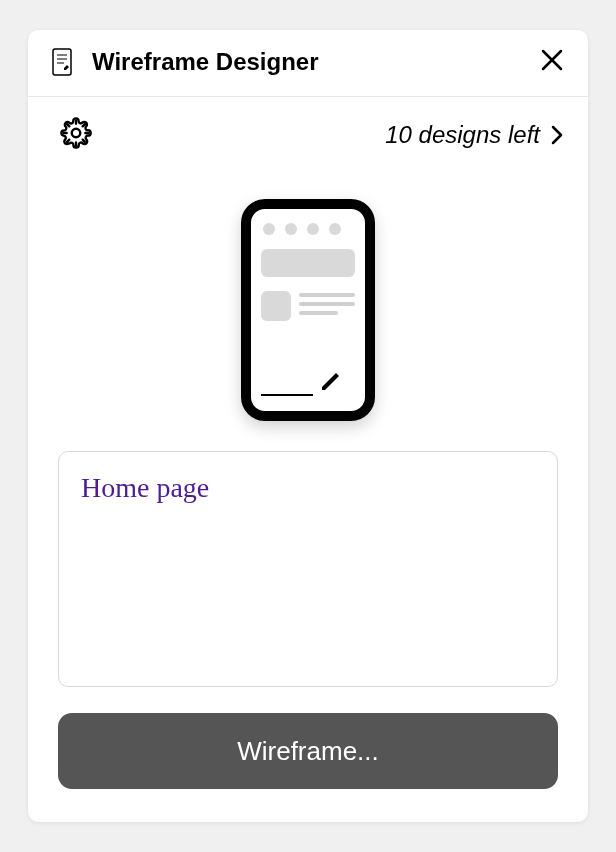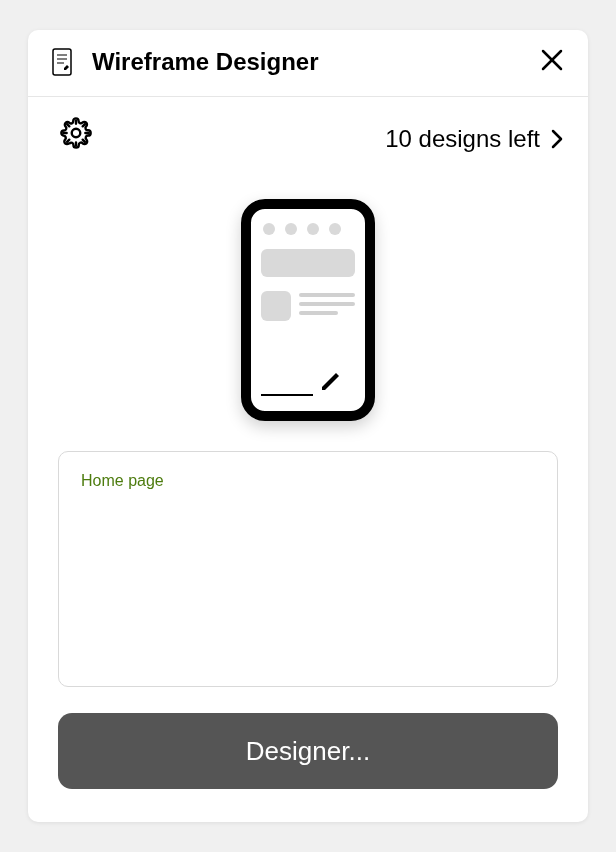--- a/index.html
+++ b/index.html
@@ -43,22 +43,23 @@
       flex: 1;
     }
     .close-btn {
       cursor: pointer;
       display: flex;
       align-items: center;
       justify-content: center;
     }
     .toolbar {
       display: flex;
-      align-items: flex-end;
+      align-items: center;
       padding: 20px 24px 10px 32px;
+      font-style: italic;
     }
     .gear-btn {
       cursor: pointer;
       display: flex;
       align-items: center;
     }
     .designs-left {
       display: flex;
       align-items: center;
       cursor: pointer;
@@ -147,25 +148,25 @@
       transform: translateY(-2px);
     }
     .input-wrap {
       padding: 0 30px;
     }
     .input-area {
       border: 1.5px solid #d9d9d9;
       border-radius: 10px;
       height: 236px;
       padding: 20px 22px;
-      font-size: 16px;
-      color: #4d7c0f;
+      font-size: 28px;
+      color: #4c1d95;
       resize: none;
       width: 100%;
-      font-family: Liberation Sans, sans-serif;
+      font-family: Liberation Serif, serif;
       outline: none;
     }
     .footer {
       padding: 22px 30px 30px 30px;
     }
     .think-btn {
       width: 100%;
       height: 76px;
       background: #555555;
       color: #fff;
@@ -250,16 +251,16 @@
         </span>
       </div>
     </div>
   </div>
 
   <div class="input-wrap">
     <textarea class="input-area" placeholder="" style="">Home page</textarea>
   </div>
 
   <div class="footer">
-    <button class="think-btn">Designer...</button>
+    <button class="think-btn">Wireframe...</button>
   </div>
 
 </div>
 
 </body></html>

